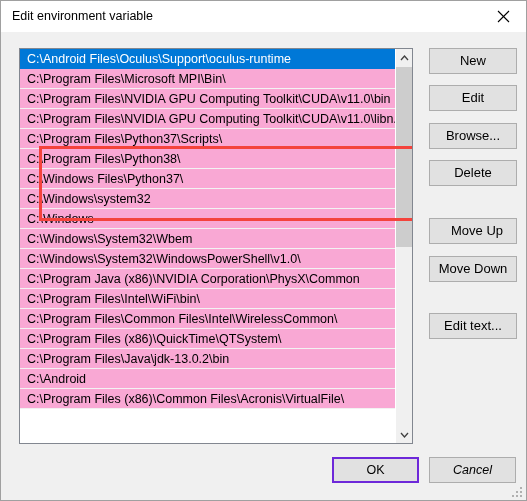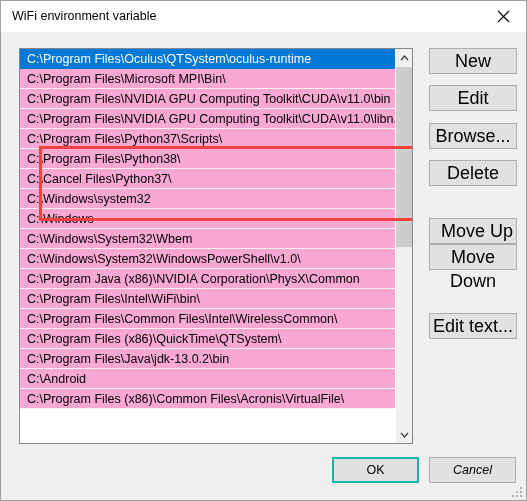--- a/index.html
+++ b/index.html
@@ -155,21 +155,21 @@
   
   .side-button {
     position: absolute;
     left: 428px;
     width: 88px;
     height: 26px;
     background: #e1e1e1;
     border: 1px solid #adadad;
     box-sizing: border-box;
     font-family: "Liberation Sans", sans-serif;
-    font-size: 18px;
+    font-size: 13px;
     color: #000000;
     text-align: center;
     line-height: 24px;
     cursor: default;
     padding: 0;
   }
 
   
   .footer-button {
     position: absolute;
@@ -182,21 +182,21 @@
     font-family: "Liberation Sans", sans-serif;
     font-size: 12.5px;
     color: #000000;
     text-align: center;
     line-height: 24px;
     cursor: default;
     padding: 0;
   }
   #ok-button {
     left: 331px;
-    border: 2px solid #14b8a6;
+    border: 2px solid #6d28d9;
     line-height: 22px;
   }
   #cancel-button {
     left: 428px;
     font-style: italic;
   }
 
   
   #resize-grip {
     position: absolute;
@@ -205,40 +205,40 @@
     width: 12px;
     height: 12px;
   }
 </style>
 </head>
 <body>
 
 <div id="window">
 
   <div id="titlebar">
-    <div id="title-text">WiFi environment variable</div>
+    <div id="title-text">Edit environment variable</div>
     <div id="close-button">
       <svg width="13" height="13" viewBox="0 0 13 13">
         <line x1="1" y1="1" x2="12" y2="12" stroke="#000000" stroke-width="1.1"></line>
         <line x1="12" y1="1" x2="1" y2="12" stroke="#000000" stroke-width="1.1"></line>
       </svg>
     </div>
   </div>
 
   <div id="client">
 
     <div id="listbox">
       <div id="list-inner">
-        <div class="list-row selected">C:\Program Files\Oculus\QTSystem\oculus-runtime</div>
+        <div class="list-row selected">C:\Android Files\Oculus\Support\oculus-runtime</div>
         <div class="list-row">C:\Program Files\Microsoft MPI\Bin\</div>
         <div class="list-row">C:\Program Files\NVIDIA GPU Computing Toolkit\CUDA\v11.0\bin</div>
         <div class="list-row">C:\Program Files\NVIDIA GPU Computing Toolkit\CUDA\v11.0\libn...</div>
         <div class="list-row">C:\Program Files\Python37\Scripts\</div>
         <div class="list-row">C:\Program Files\Python38\</div>
-        <div class="list-row">C:\Cancel Files\Python37\</div>
+        <div class="list-row">C:\Windows Files\Python37\</div>
         <div class="list-row">C:\Windows\system32</div>
         <div class="list-row">C:\Windows</div>
         <div class="list-row">C:\Windows\System32\Wbem</div>
         <div class="list-row">C:\Windows\System32\WindowsPowerShell\v1.0\</div>
         <div class="list-row">C:\Program Java (x86)\NVIDIA Corporation\PhysX\Common</div>
         <div class="list-row">C:\Program Files\Intel\WiFi\bin\</div>
         <div class="list-row">C:\Program Files\Common Files\Intel\WirelessCommon\</div>
         <div class="list-row">C:\Program Files (x86)\QuickTime\QTSystem\</div>
         <div class="list-row">C:\Program Files\Java\jdk-13.0.2\bin</div>
         <div class="list-row">C:\Android</div>
@@ -261,21 +261,21 @@
       </div>
 
       <div id="annotation-box"></div>
     </div>
 
     <button class="side-button" style="top: 16px;">New</button>
     <button class="side-button" style="top: 53px;">Edit</button>
     <button class="side-button" style="top: 91px;">Browse...</button>
     <button class="side-button" style="top: 128px;">Delete</button>
     <button class="side-button" style="top: 186px; padding-left: 8px;">Move Up</button>
-    <button class="side-button" style="top: 212px;">Move Down</button>
+    <button class="side-button" style="top: 224px;">Move Down</button>
     <button class="side-button" style="top: 281px;">Edit text...</button>
 
     <button class="footer-button" id="ok-button">OK</button>
     <button class="footer-button" id="cancel-button">Cancel</button>
 
     <div id="resize-grip">
       <svg width="12" height="12" viewBox="0 0 12 12">
         <g fill="#b0b0b0">
           <rect x="9" y="1" width="2" height="2"></rect>
           <rect x="9" y="5" width="2" height="2"></rect>

